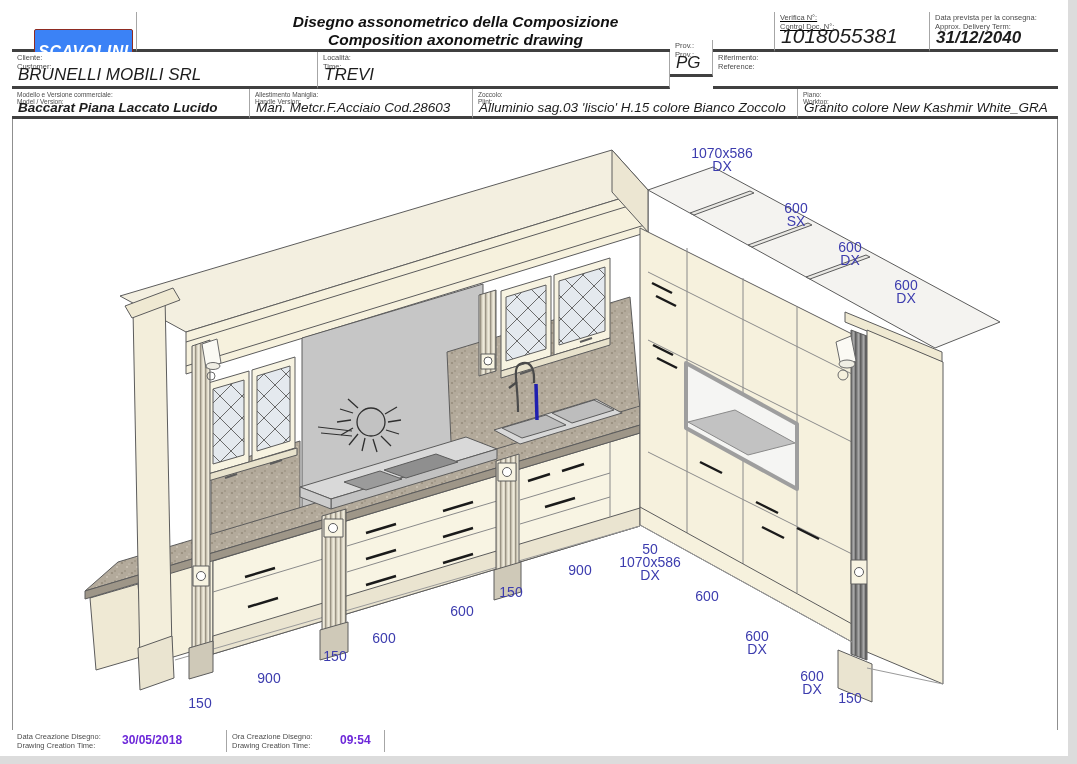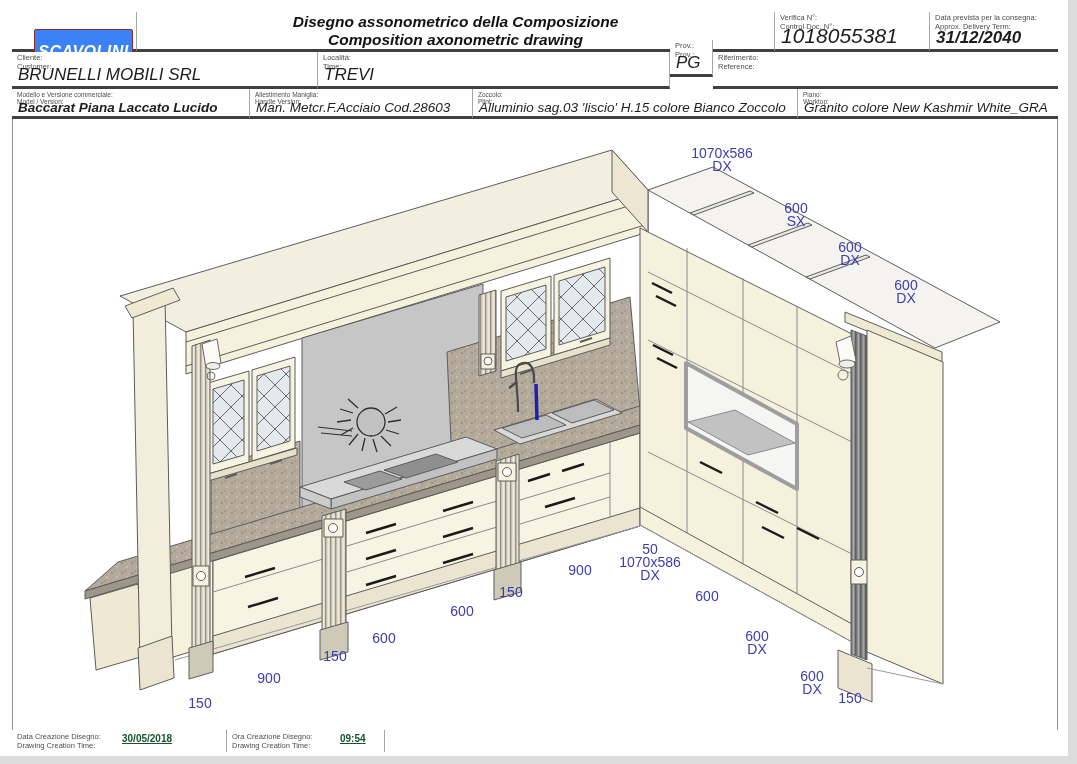--- a/index.html
+++ b/index.html
@@ -11,21 +11,21 @@
   .val{position:absolute;left:6px;bottom:1px;font-style:italic;color:#1d1d1d;white-space:nowrap;}
   .v17{font-size:17px;}
   .v13{font-size:13.5px;}
   .v21{font-size:21px;}
   .bold{font-weight:bold;margin-top:44px;}
   .title-cell{display:flex;flex-direction:column;justify-content:center;align-items:center;}
   .title-line{font-weight:bold;font-style:italic;font-size:15.5px;color:#111;line-height:18px;}
   .logo-box{position:absolute;left:22px;top:17px;width:97px;height:31px;background:#3b82f6;border:1px solid #8e2b22;border-radius:2px;display:flex;align-items:flex-end;justify-content:center;}
   .logo-text{color:#fff;font-weight:bold;font-size:16px;letter-spacing:0.5px;font-style:italic;}
   .flabel{display:block;font-size:7.5px;line-height:9px;color:#4c4c4c;padding-left:5px;}
-  .fval{position:absolute;top:3px;font-weight:bold;font-size:10px;color:#14532d;text-decoration:underline;}
+  .fval{position:absolute;top:3px;font-weight:bold;font-size:12px;color:#6d28d9;}
   svg#kitchen-svg{position:absolute;left:0;top:0;pointer-events:none;}
   .dim{font-size:14px;font-family:"Liberation Sans",sans-serif;text-anchor:middle;}
   .edge-b{position:absolute;left:0;top:756px;width:1077px;height:8px;background:#dcdcdc;}
   .edge-r{position:absolute;left:1068px;top:0;width:9px;height:764px;background:#dcdcdc;}
 </style>
 </head>
 <body>
 
 <div id="page">
 
@@ -33,21 +33,21 @@
 
   <div class="cell" style="left:12px;top:12px;width:125px;height:40px;">
     <div class="logo-box">
       <span class="logo-text">SCAVOLINI</span>
     </div>
   </div>
   <div class="cell title-cell" style="left:137px;top:12px;width:638px;height:40px;">
     <span class="title-line">Disegno assonometrico della Composizione</span>
     <span class="title-line">Composition axonometric drawing</span>
   </div>
-  <div class="cell" style="left:775px;top:12px;width:155px;height:40px;">
+  <div class="cell" style="left:775px;top:12px;width:155px;height:40px;text-decoration:underline;">
     <span class="lbl">Verifica N°:</span>
     <span class="lbl" style="padding-top:0;">Control Doc. N°:</span>
     <span class="val v21">1018055381</span>
   </div>
   <div class="cell" style="left:930px;top:12px;width:128px;height:40px;border-right:none;">
     <span class="lbl">Data prevista per la consegna:</span>
     <span class="lbl" style="padding-top:0;">Approx. Delivery Term:</span>
     <span class="val v17 bold">31/12/2040</span>
   </div>
 

